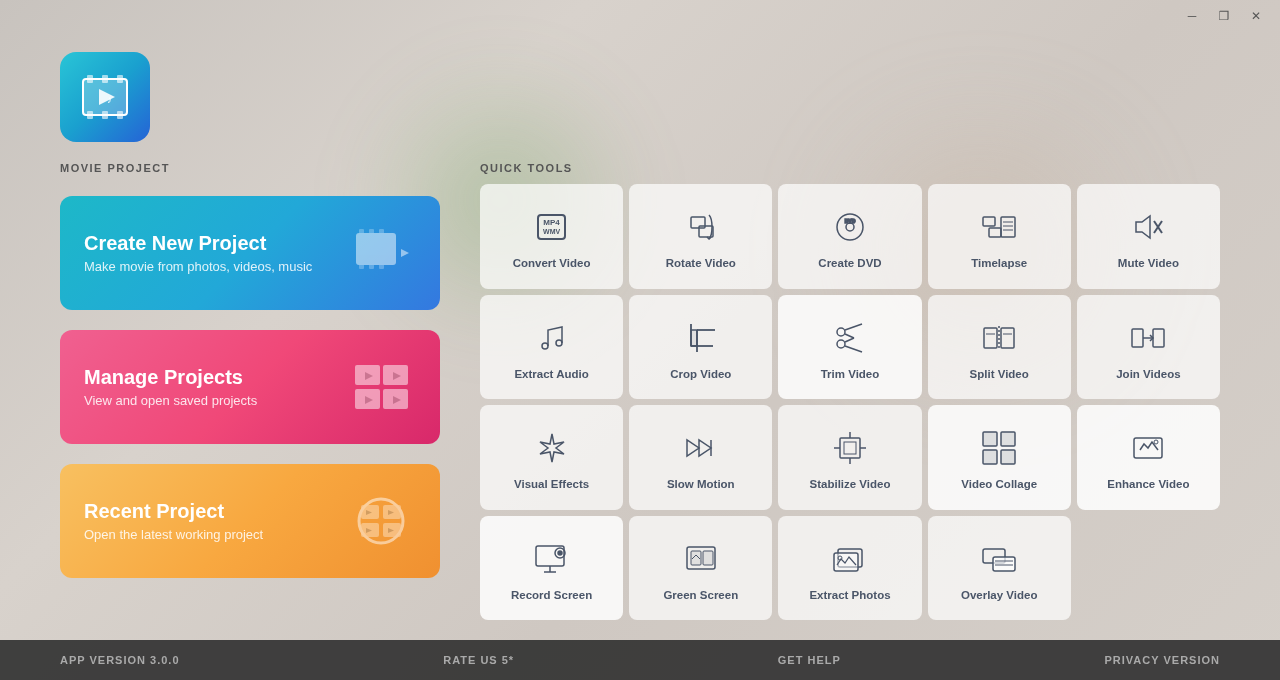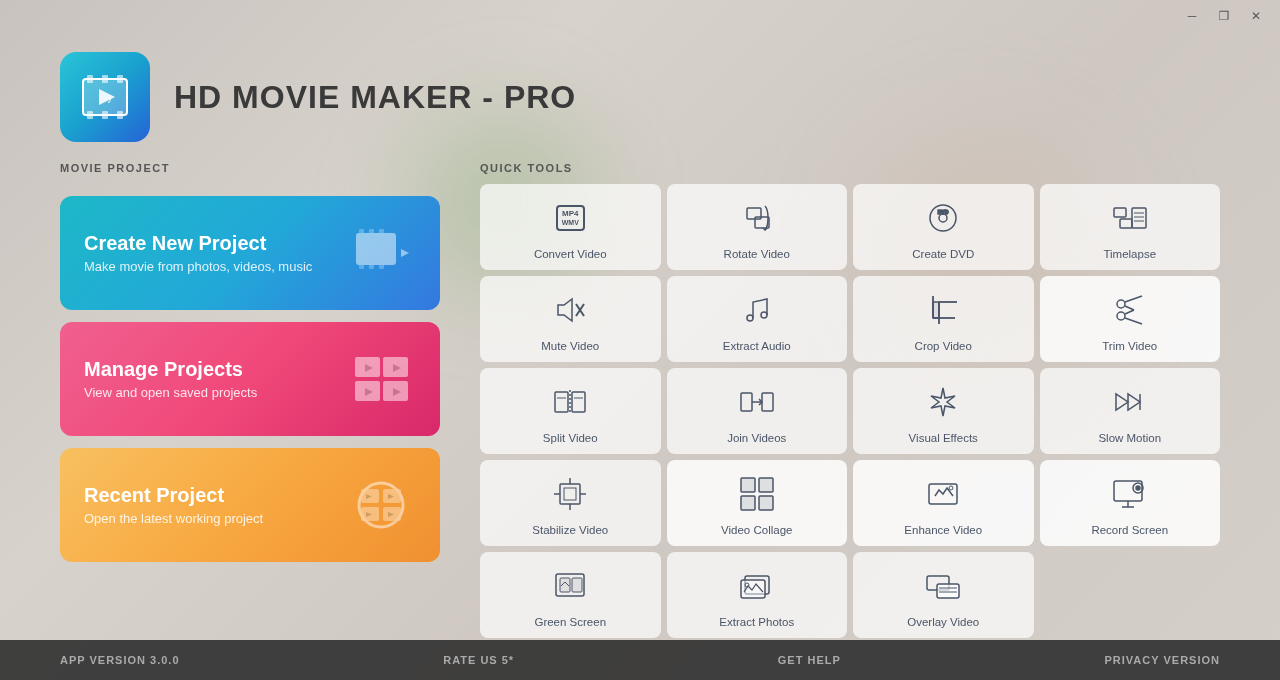--- a/index.html
+++ b/index.html
@@ -123,20 +123,21 @@
       margin-bottom: 10px;
     }
 
     .project-card {
       border-radius: 12px;
       padding: 22px 24px;
       cursor: pointer;
       display: flex;
       align-items: center;
       justify-content: space-between;
+      margin-bottom: 8px;
       position: relative;
       overflow: hidden;
     }
     .project-card-create {
       background: linear-gradient(135deg, #1db8c8 0%, #22a8d8 50%, #3478e0 100%);
     }
     .project-card-manage {
       background: linear-gradient(135deg, #f06090 0%, #f04878 50%, #d8286a 100%);
     }
     .project-card-recent {
@@ -166,21 +167,21 @@
 
     
     .right-panel {
       flex: 1;
       display: flex;
       flex-direction: column;
     }
 
     .tools-grid {
       display: grid;
-      grid-template-columns: repeat(4, 1fr);
+      grid-template-columns: repeat(5, 1fr);
       gap: 6px;
       flex: 1;
     }
 
     .tool-item {
       background: rgba(255,255,255,0.7);
       border-radius: 8px;
       display: flex;
       flex-direction: column;
       align-items: center;
@@ -201,21 +202,21 @@
     .tool-icon svg {
       width: 36px; height: 36px;
       fill: none;
       stroke: #4a5568;
       stroke-width: 1.5;
     }
     .tool-label {
       font-size: 11.5px;
       color: #4a5568;
       text-align: center;
-      font-weight: 400;
+      font-weight: 700;
     }
 
     
     .footer {
       position: absolute;
       bottom: 0; left: 0; right: 0;
       height: 40px;
       background: rgba(50,50,50,0.92);
       display: flex;
       align-items: center;
@@ -273,21 +274,20 @@
         <rect x="12" y="44" width="6" height="8" rx="1" fill="white" fill-opacity="0.6"></rect>
         <rect x="27" y="44" width="6" height="8" rx="1" fill="white" fill-opacity="0.6"></rect>
         <rect x="42" y="44" width="6" height="8" rx="1" fill="white" fill-opacity="0.6"></rect>
 
         <polygon points="24,22 24,38 40,30" fill="white" fill-opacity="0.9"></polygon>
 
         <text x="32" y="36" font-size="10" fill="white" font-style="italic">♪</text>
       </svg>
     </div>
     <div class="header-text">
-      <div class="header-title">HD MOVIE MAKER - PRO</div>
     </div>
   </div>
 
   <div class="content">
 
     <div class="left-panel">
       <div class="section-label">MOVIE PROJECT</div>
 
       <div class="project-card project-card-create">
         <div class="project-card-text">

